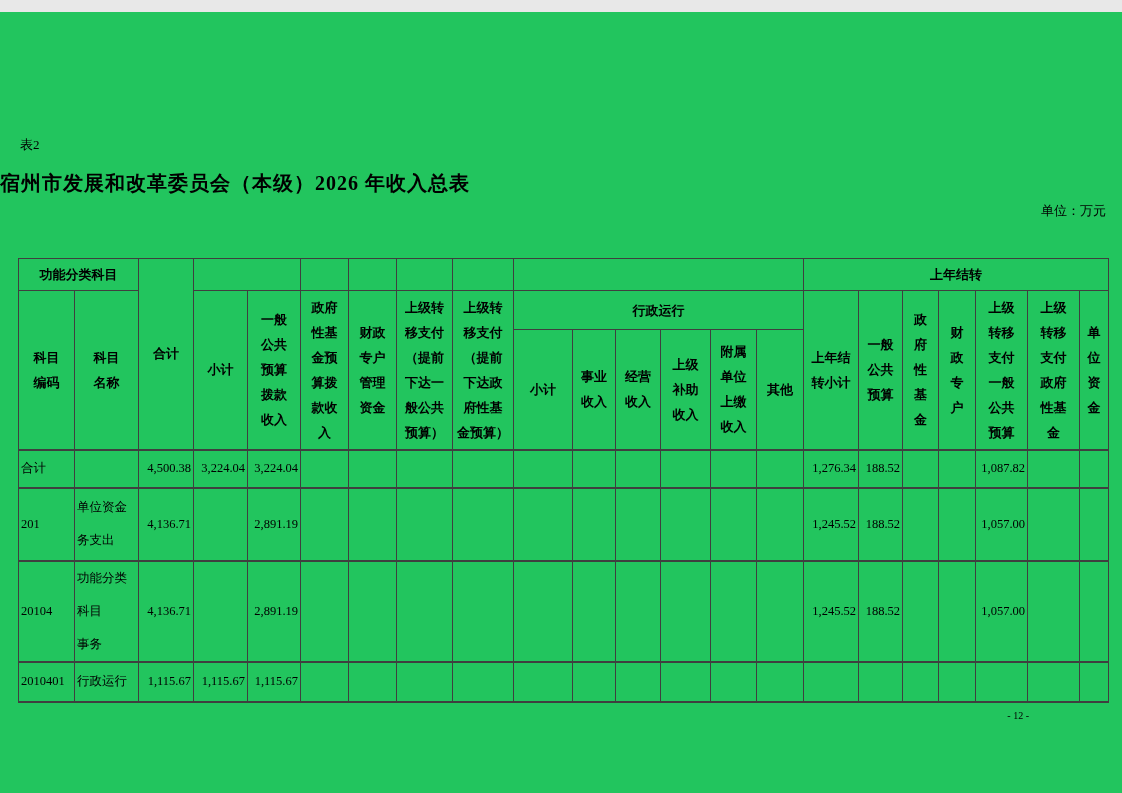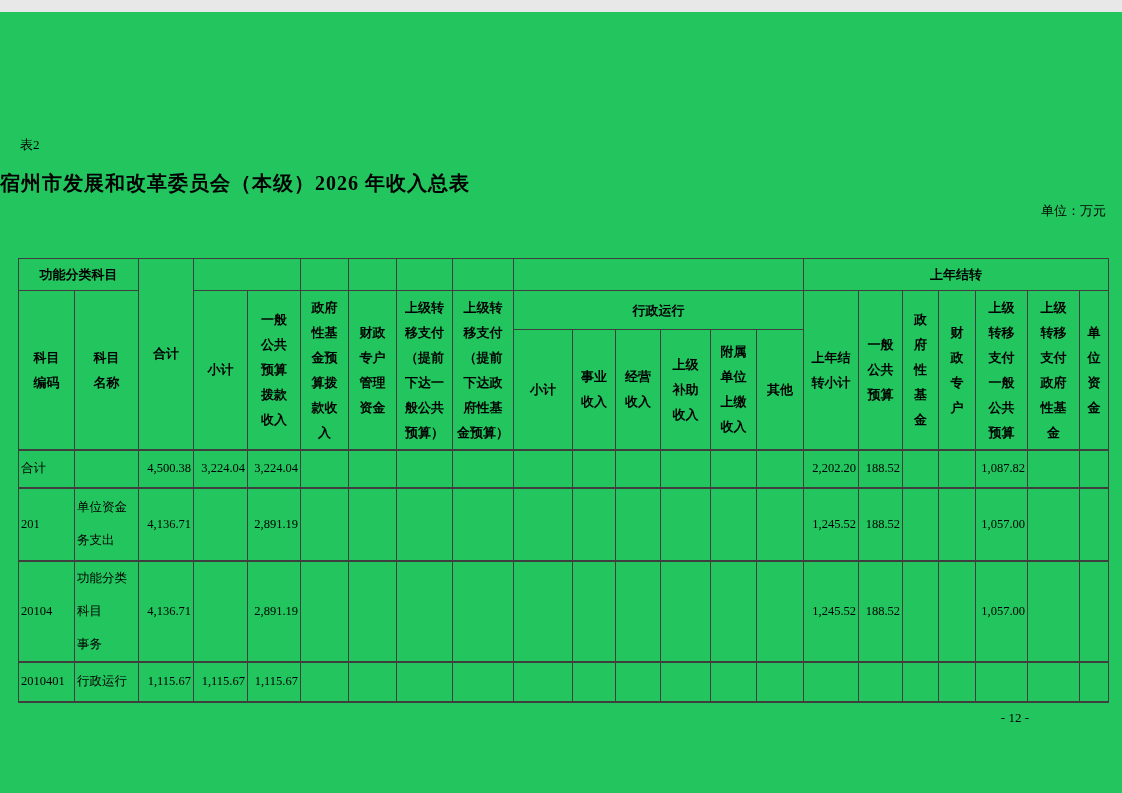--- a/index.html
+++ b/index.html
@@ -20,21 +20,21 @@
     position:absolute;left:0;right:0;top:158px;
     font-size:20px;font-weight:bold;
     letter-spacing:1px;
   }
   .unit-note{
     position:absolute;right:16px;top:190px;
     font-size:13px;
   }
   .page-number{
     position:absolute;right:93px;top:698px;
-    font-size:13px;
+    font-size:10px;
   }
   table.budget{
     position:absolute;left:18px;top:246px;
     width:1090px;
     border-collapse:collapse;
     table-layout:fixed;
   }
   table.budget th, table.budget td{
     border:1px solid #3f3f3f;
     overflow:hidden;
@@ -202,21 +202,21 @@
         <td class="num"></td>
         <td class="num"></td>
         <td class="num"></td>
         <td class="num"></td>
         <td class="num"></td>
         <td class="num"></td>
         <td class="num"></td>
         <td class="num"></td>
         <td class="num"></td>
         <td class="num"></td>
-        <td class="num">2,202.20</td>
+        <td class="num">1,276.34</td>
         <td class="num">188.52</td>
         <td class="num"></td>
         <td class="num"></td>
         <td class="num">1,087.82</td>
         <td class="num"></td>
         <td class="num"></td>
       </tr>
       <tr class="r2">
         <td class="txt">201</td>
         <td class="txt">单位资金

